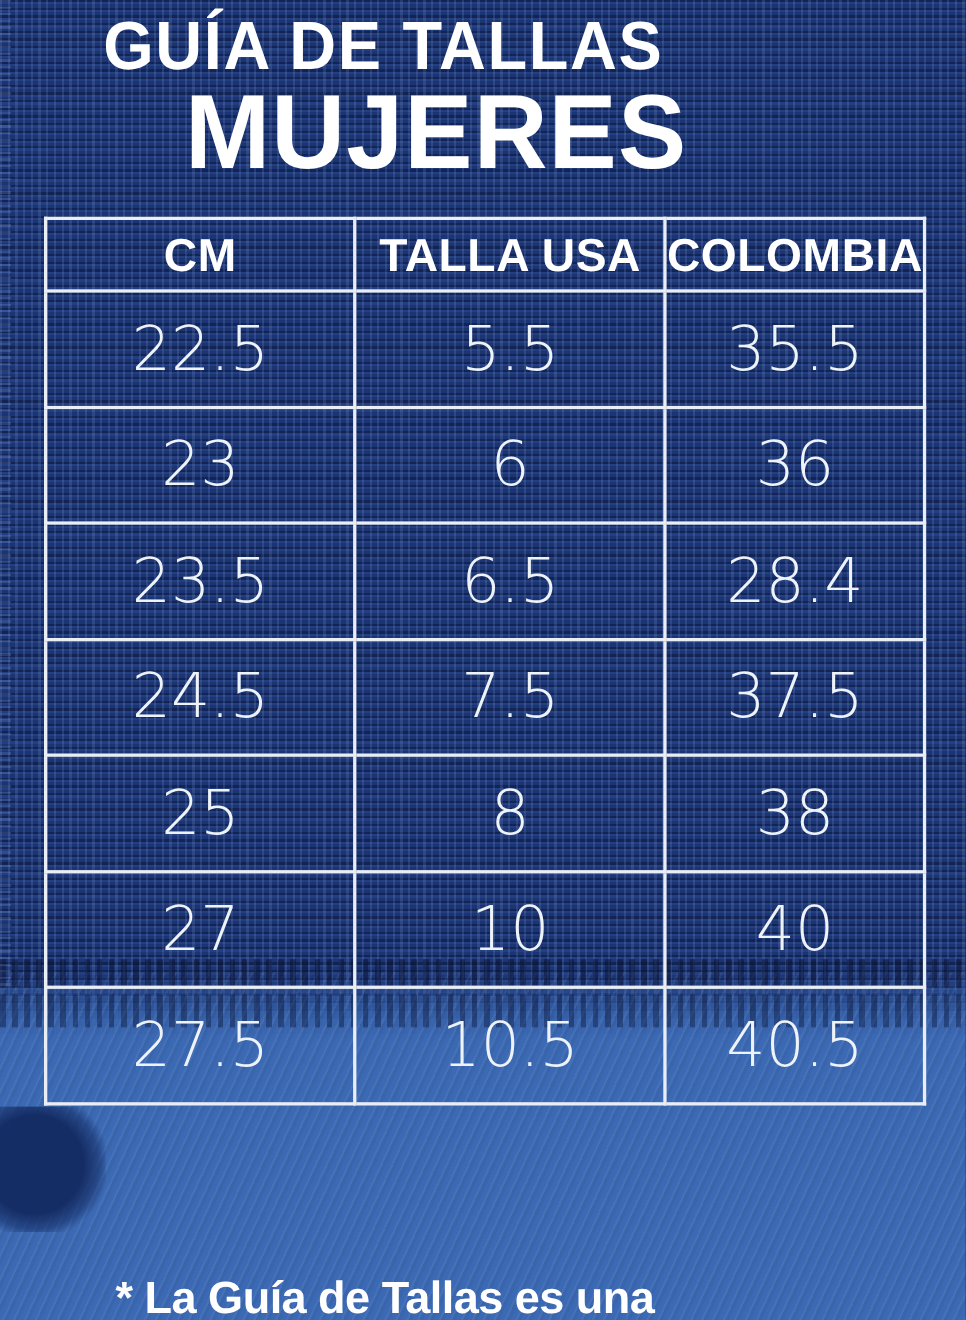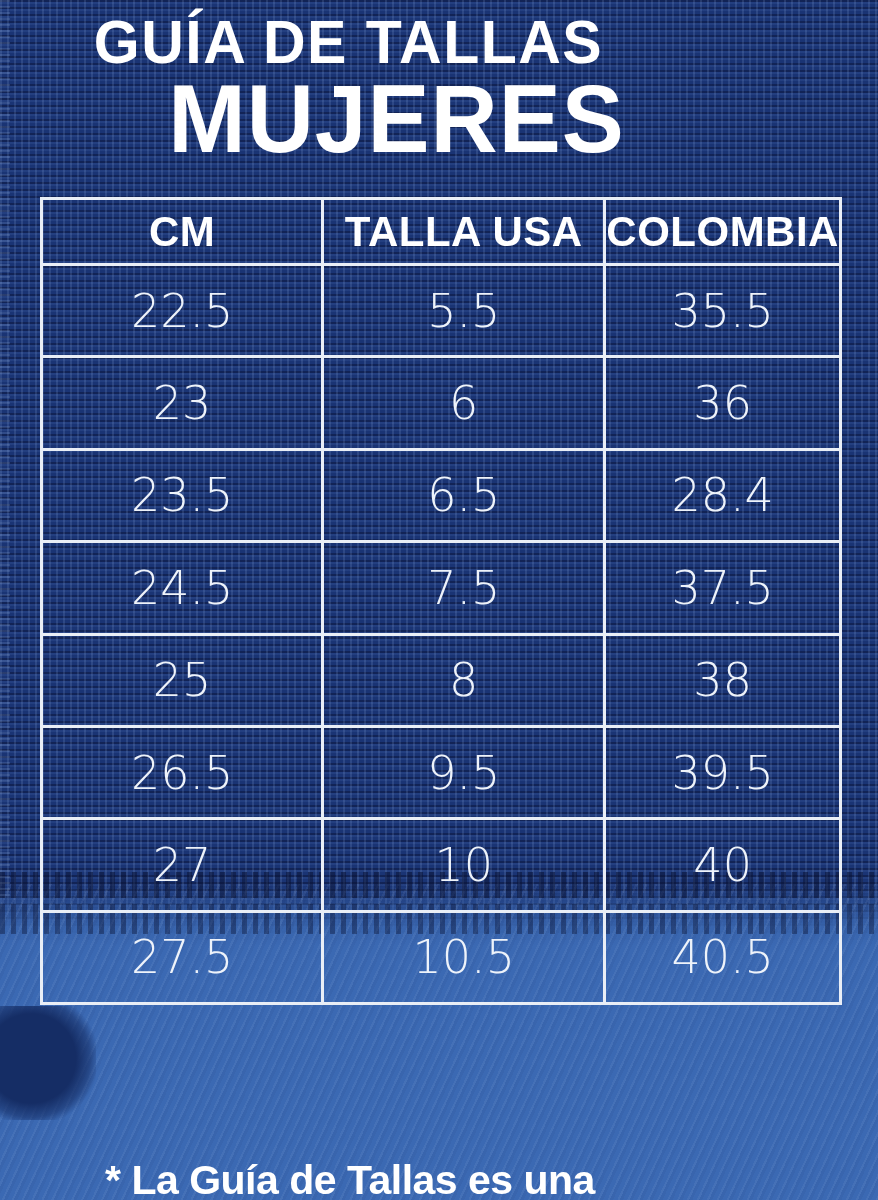--- a/index.html
+++ b/index.html
@@ -74,21 +74,21 @@
     border:3px solid var(--border, #e9eef6);
     vertical-align:middle; background:transparent;
   }
   .size-table thead tr { height:66px; }
   .size-table th {
     font-size:42px; font-weight:800; letter-spacing:0.5px;
     font-family:"Liberation Sans", sans-serif;
   }
   .size-table td {
     font-family:"DejaVu Sans", "Liberation Sans", sans-serif;
-    font-weight:200; font-size:46px; color:#eef3fa;
+    font-weight:200; font-size:56px; color:#eef3fa;
   }
 
   
   .footnote {
     position:absolute; left:0; top:1141px; width:700px; text-align:center;
     font-size:41px; font-weight:800; letter-spacing:-0.5px;
     color:var(--text, #ffffff);
     margin-top:16px;
   }
 </style>
@@ -141,25 +141,20 @@
           <td>24.5</td>
           <td>7.5</td>
           <td>37.5</td>
         </tr>
         <tr>
           <td>25</td>
           <td>8</td>
           <td>38</td>
         </tr>
         <tr>
-          <td>26.5</td>
-          <td>9.5</td>
-          <td>39.5</td>
-        </tr>
-        <tr>
           <td>27</td>
           <td>10</td>
           <td>40</td>
         </tr>
         <tr>
           <td>27.5</td>
           <td>10.5</td>
           <td>40.5</td>
         </tr>
       </tbody>

